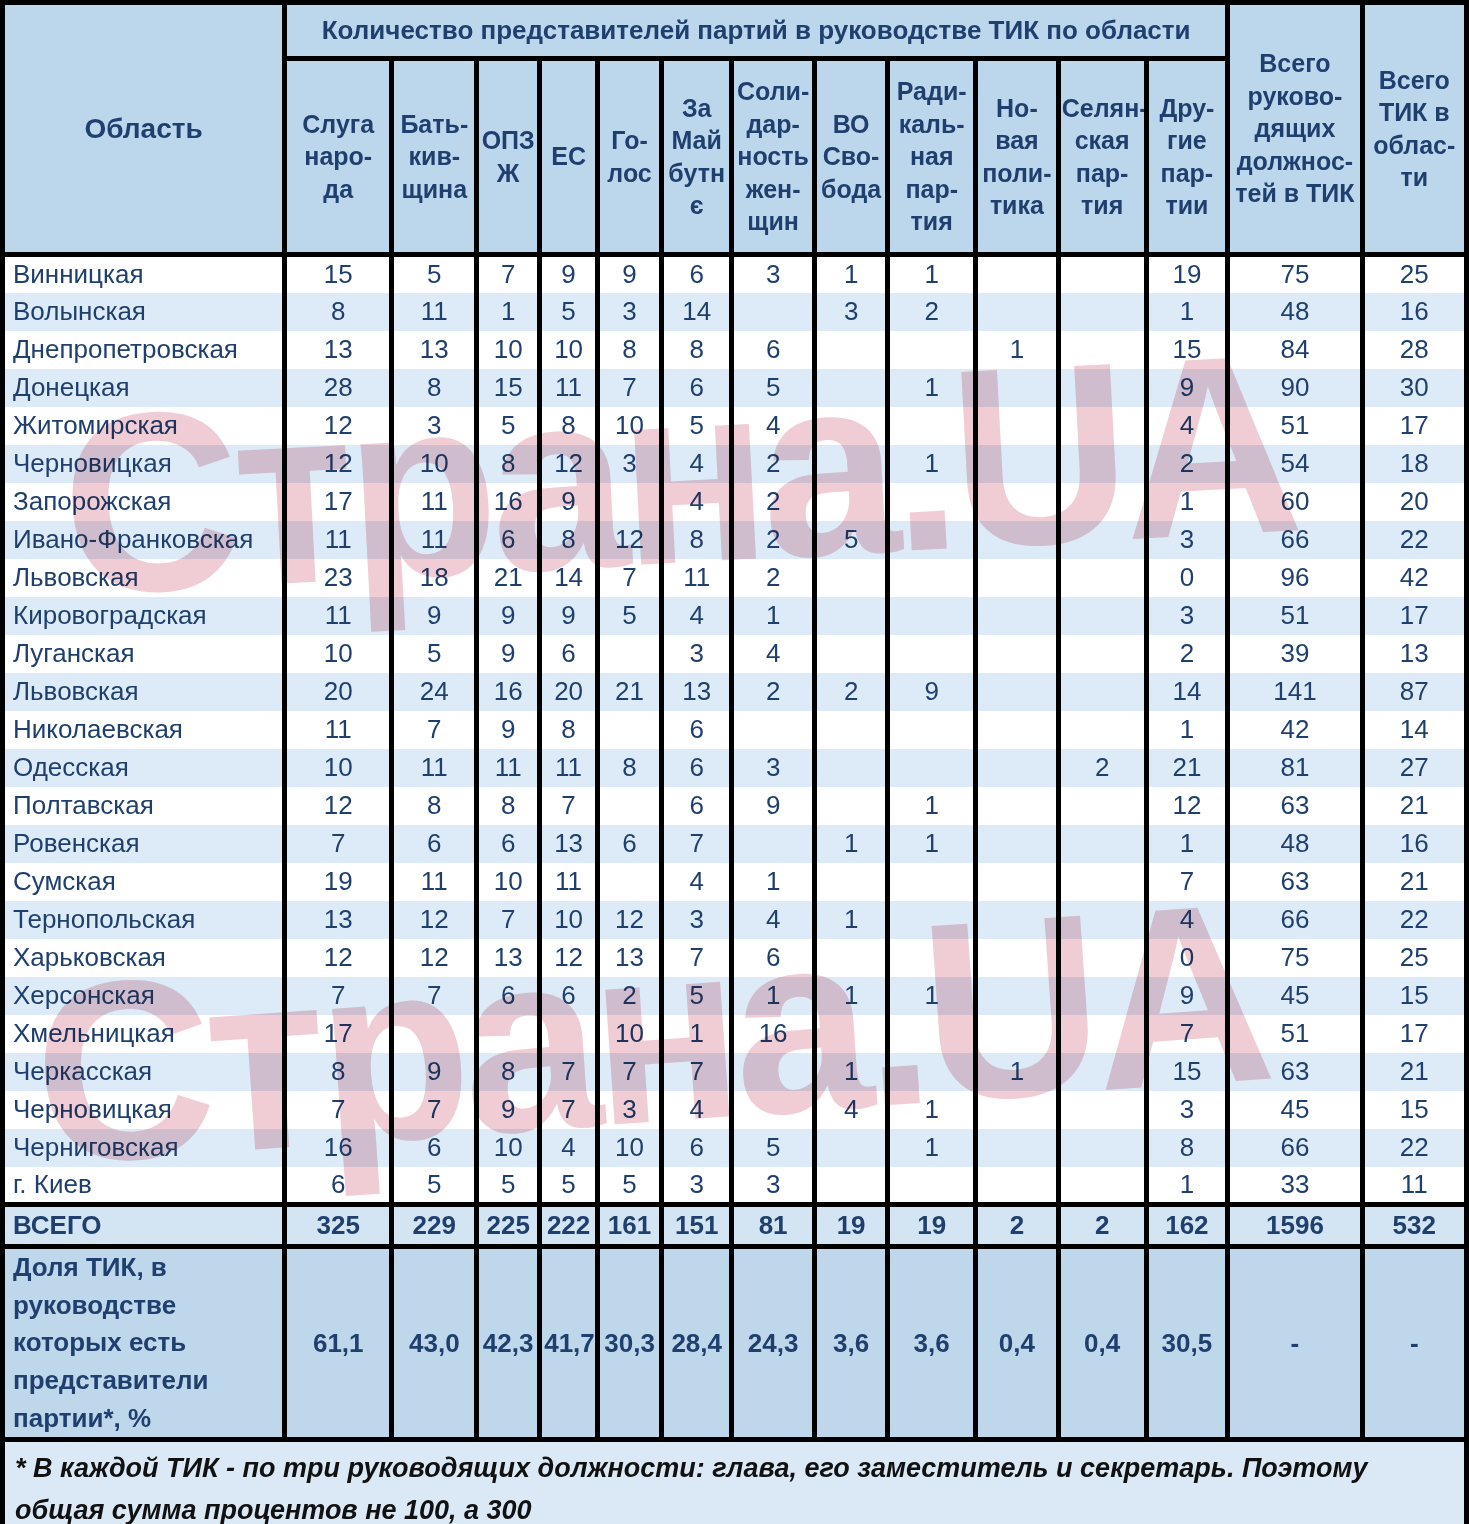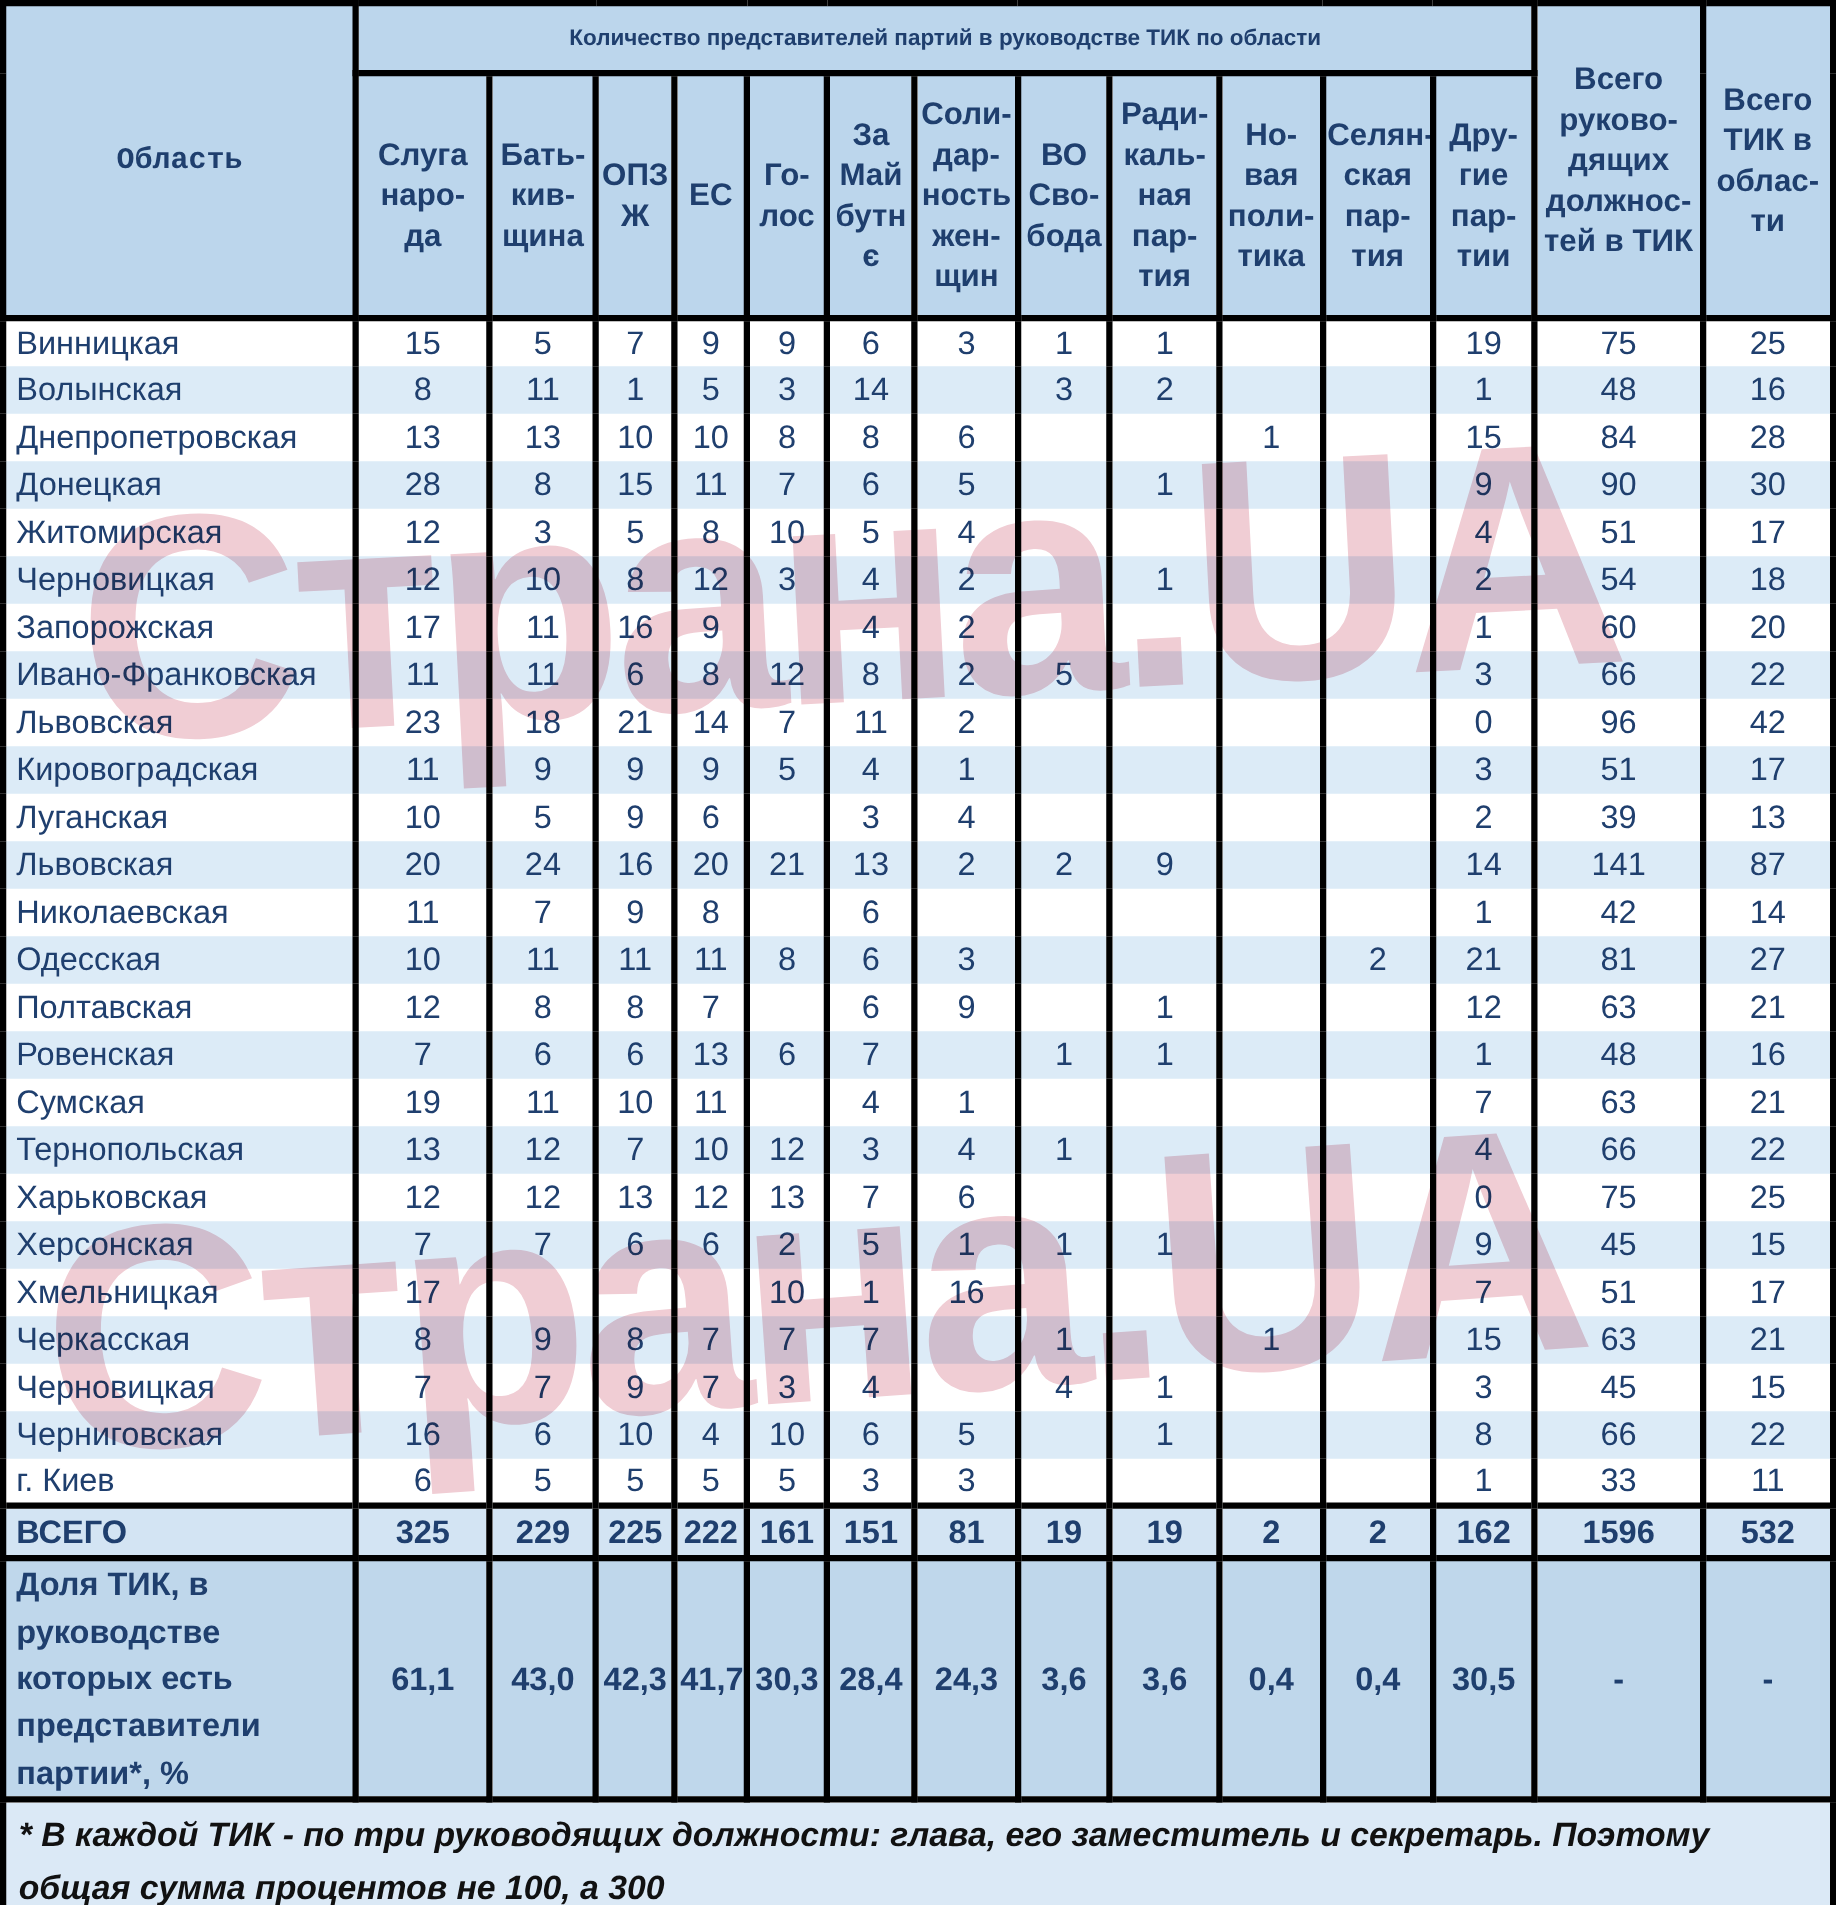--- a/index.html
+++ b/index.html
@@ -24,22 +24,22 @@
   }
 
   
   thead th {
     background: #bcd6ec;
     border: 5px solid #000;
     font-weight: 700;
     text-align: center;
     vertical-align: middle;
   }
-  th.group-title { font-size: 18px; height: 56px; padding: 4px; }
-  th.area-head   { font-size: 24px; font-family: Liberation Mono, monospace; }
+  th.group-title { font-size: 26px; height: 56px; padding: 4px; }
+  th.area-head   { font-size: 28px; }
   th.party-th, th.total-head {
     font-size: 25px;
     line-height: 1.3;
     white-space: pre-line;
     height: 196px;
     padding: 2px 1px;
   }
 
   
   tbody td {

